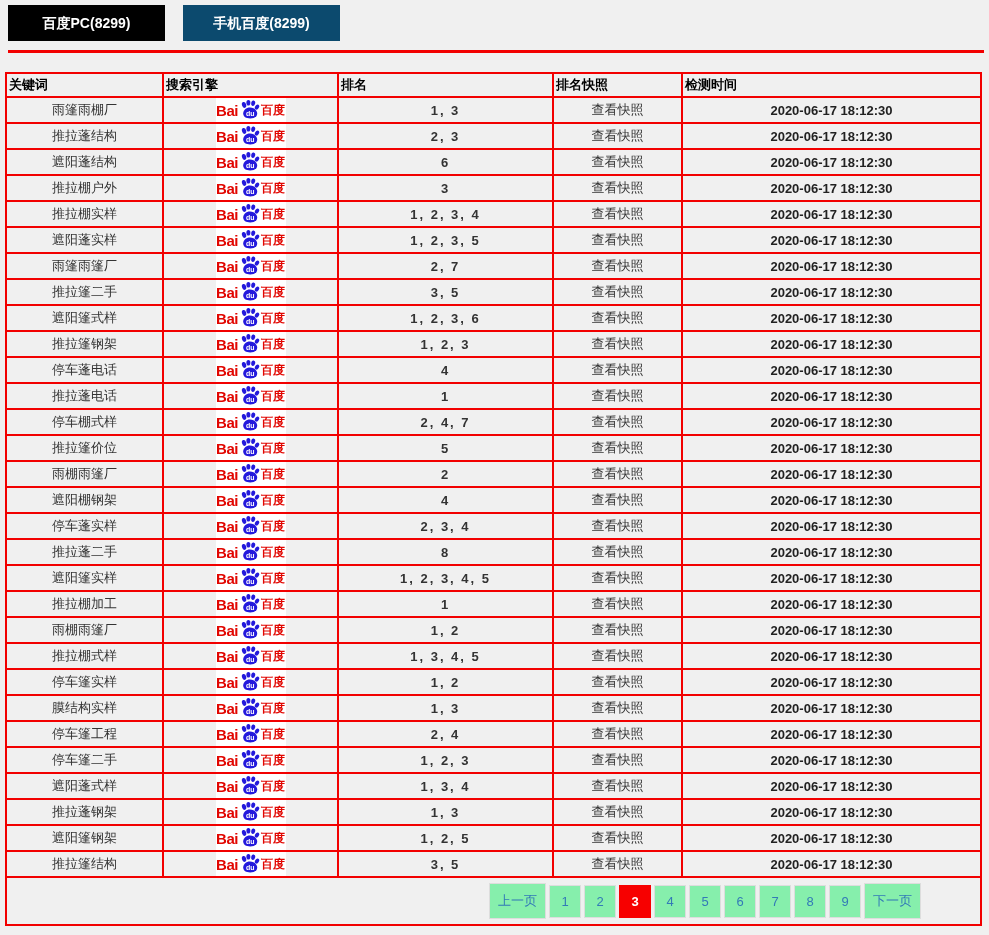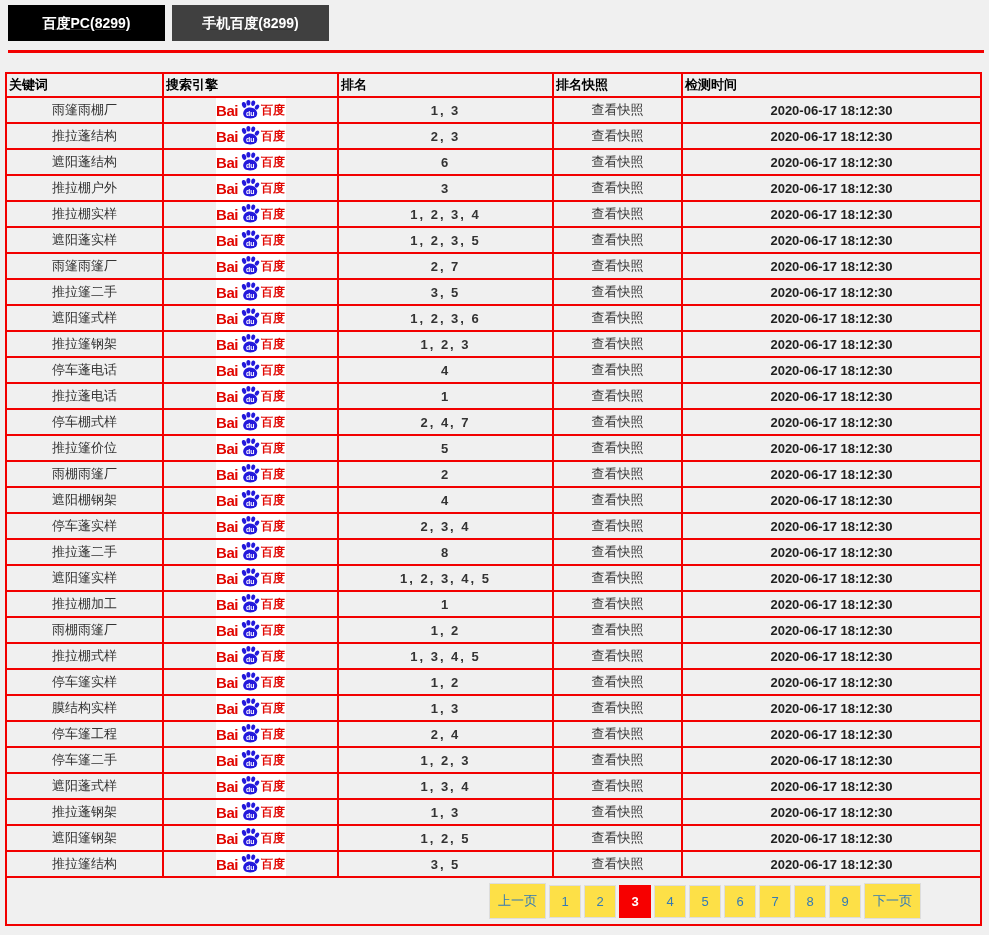--- a/index.html
+++ b/index.html
@@ -6,28 +6,28 @@
   html, body { width: 989px; height: 935px; }
   body {
     background: #f0f0f0;
     font-family: "Liberation Sans", "DejaVu Sans", sans-serif;
     color: #333;
     overflow: hidden;
   }
   .page { position: relative; width: 989px; height: 935px; }
 
   
-  .tabs { display: flex; gap: 7px; padding: 5px 0 0 8px; text-decoration: underline; }
+  .tabs { display: flex; gap: 18px; padding: 5px 0 0 8px; }
   .tab {
     width: 157px; height: 36px; line-height: 36px;
     text-align: center; color: #fff; font-weight: bold; font-size: 14px;
     cursor: pointer;
   }
   .tab-pc { background: #000000; }
-  .tab-mobile { background: #404040; }
+  .tab-mobile { background: #0c4a6e; }
   .red-line { margin: 9px 0 0 8px; width: 976px; height: 3px; background: #f20000; }
 
   
   .rank-table {
     margin: 19px 0 0 5px;
     width: 975px;
     border-collapse: collapse;
     table-layout: fixed;
     font-size: 13px;
   }
@@ -66,21 +66,21 @@
   }
   .baidu-logo .bai { color: #e10601; font-weight: bold; font-size: 15px; letter-spacing: -0.5px; }
   .baidu-logo .cn  { color: #e10601; font-weight: bold; font-size: 12px; margin-left: 1px; }
   .baidu-logo svg { display: block; margin: 0 0 2px 1px; }
 
   
   .pag-cell { text-align: left !important; height: 48px !important; padding-left: 482px !important; }
   .pagination { display: flex; align-items: center; }
   .page-btn {
     display: inline-block;
-    background: #fde047;
+    background: #86efac;
     border: 1px solid #ddd;
     color: #337ab7;
     font-size: 13px;
     padding: 8px 0;
     width: 32px;
     text-align: center;
     margin-right: 3px;
     cursor: pointer;
     user-select: none;
   }

